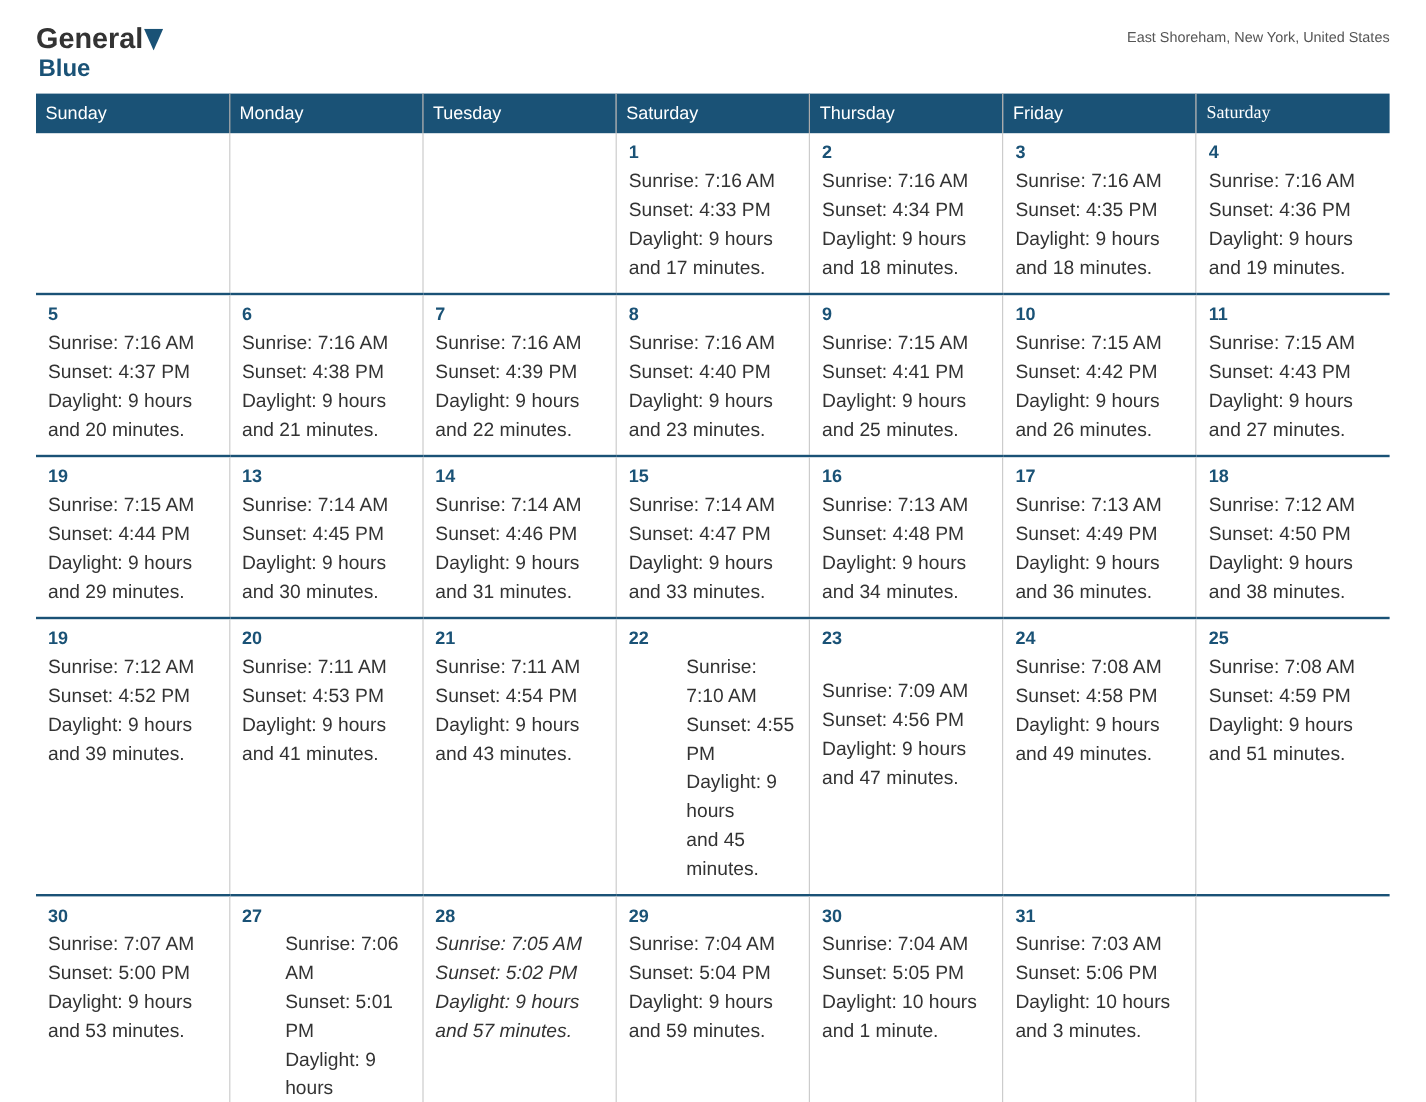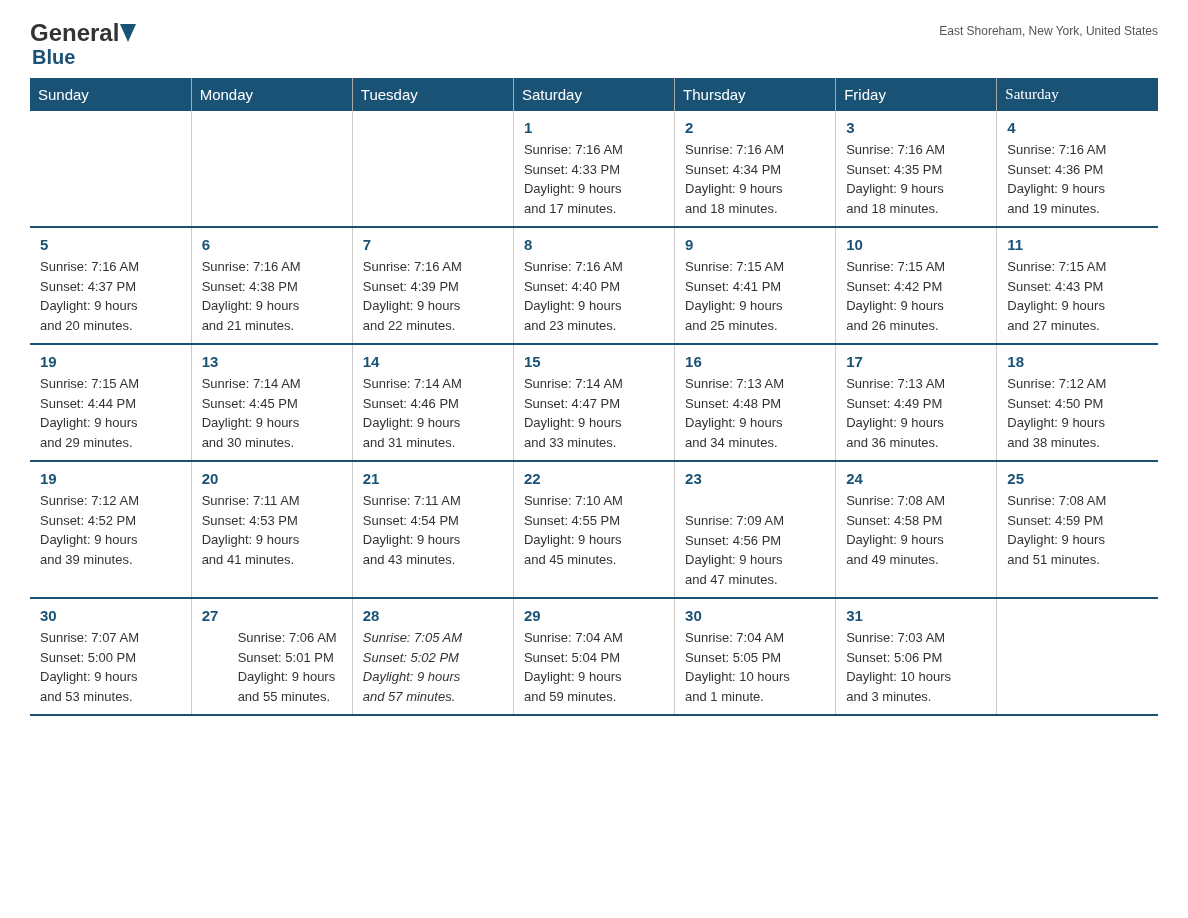--- a/index.html
+++ b/index.html
@@ -56,21 +56,21 @@
     }
     tbody tr td:last-child { border-right: none; }
     .day-num {
       font-size: 15px;
       font-weight: bold;
       color: #1a5276;
       margin-bottom: 4px;
     }
     .day-info {
       color: #333;
-      font-size: 13px;
+      font-size: 16px;
       line-height: 1.5;
     }
     .logo-wrapper {
       display: flex;
       flex-direction: column;
       line-height: 1.1;
     }
     .logo-line1 {
       display: flex;
       align-items: center;
@@ -267,21 +267,21 @@
         </td>
         <td>
           <div class="day-num">21</div>
           <div class="day-info" style="white-space: pre-line;">Sunrise: 7:11 AM
 Sunset: 4:54 PM
 Daylight: 9 hours
 and 43 minutes.</div>
         </td>
         <td>
           <div class="day-num">22</div>
-          <div class="day-info" style="white-space: pre-line;">Sunrise: 7:10 AM
+          <div class="day-info" style="white-space: pre-line; margin-left: 48px;">Sunrise: 7:10 AM
 Sunset: 4:55 PM
 Daylight: 9 hours
 and 45 minutes.</div>
         </td>
         <td>
           <div class="day-num">23</div>
           <div class="day-info" style="white-space: pre-line; margin-top: 24px;">Sunrise: 7:09 AM
 Sunset: 4:56 PM
 Daylight: 9 hours
 and 47 minutes.</div>

